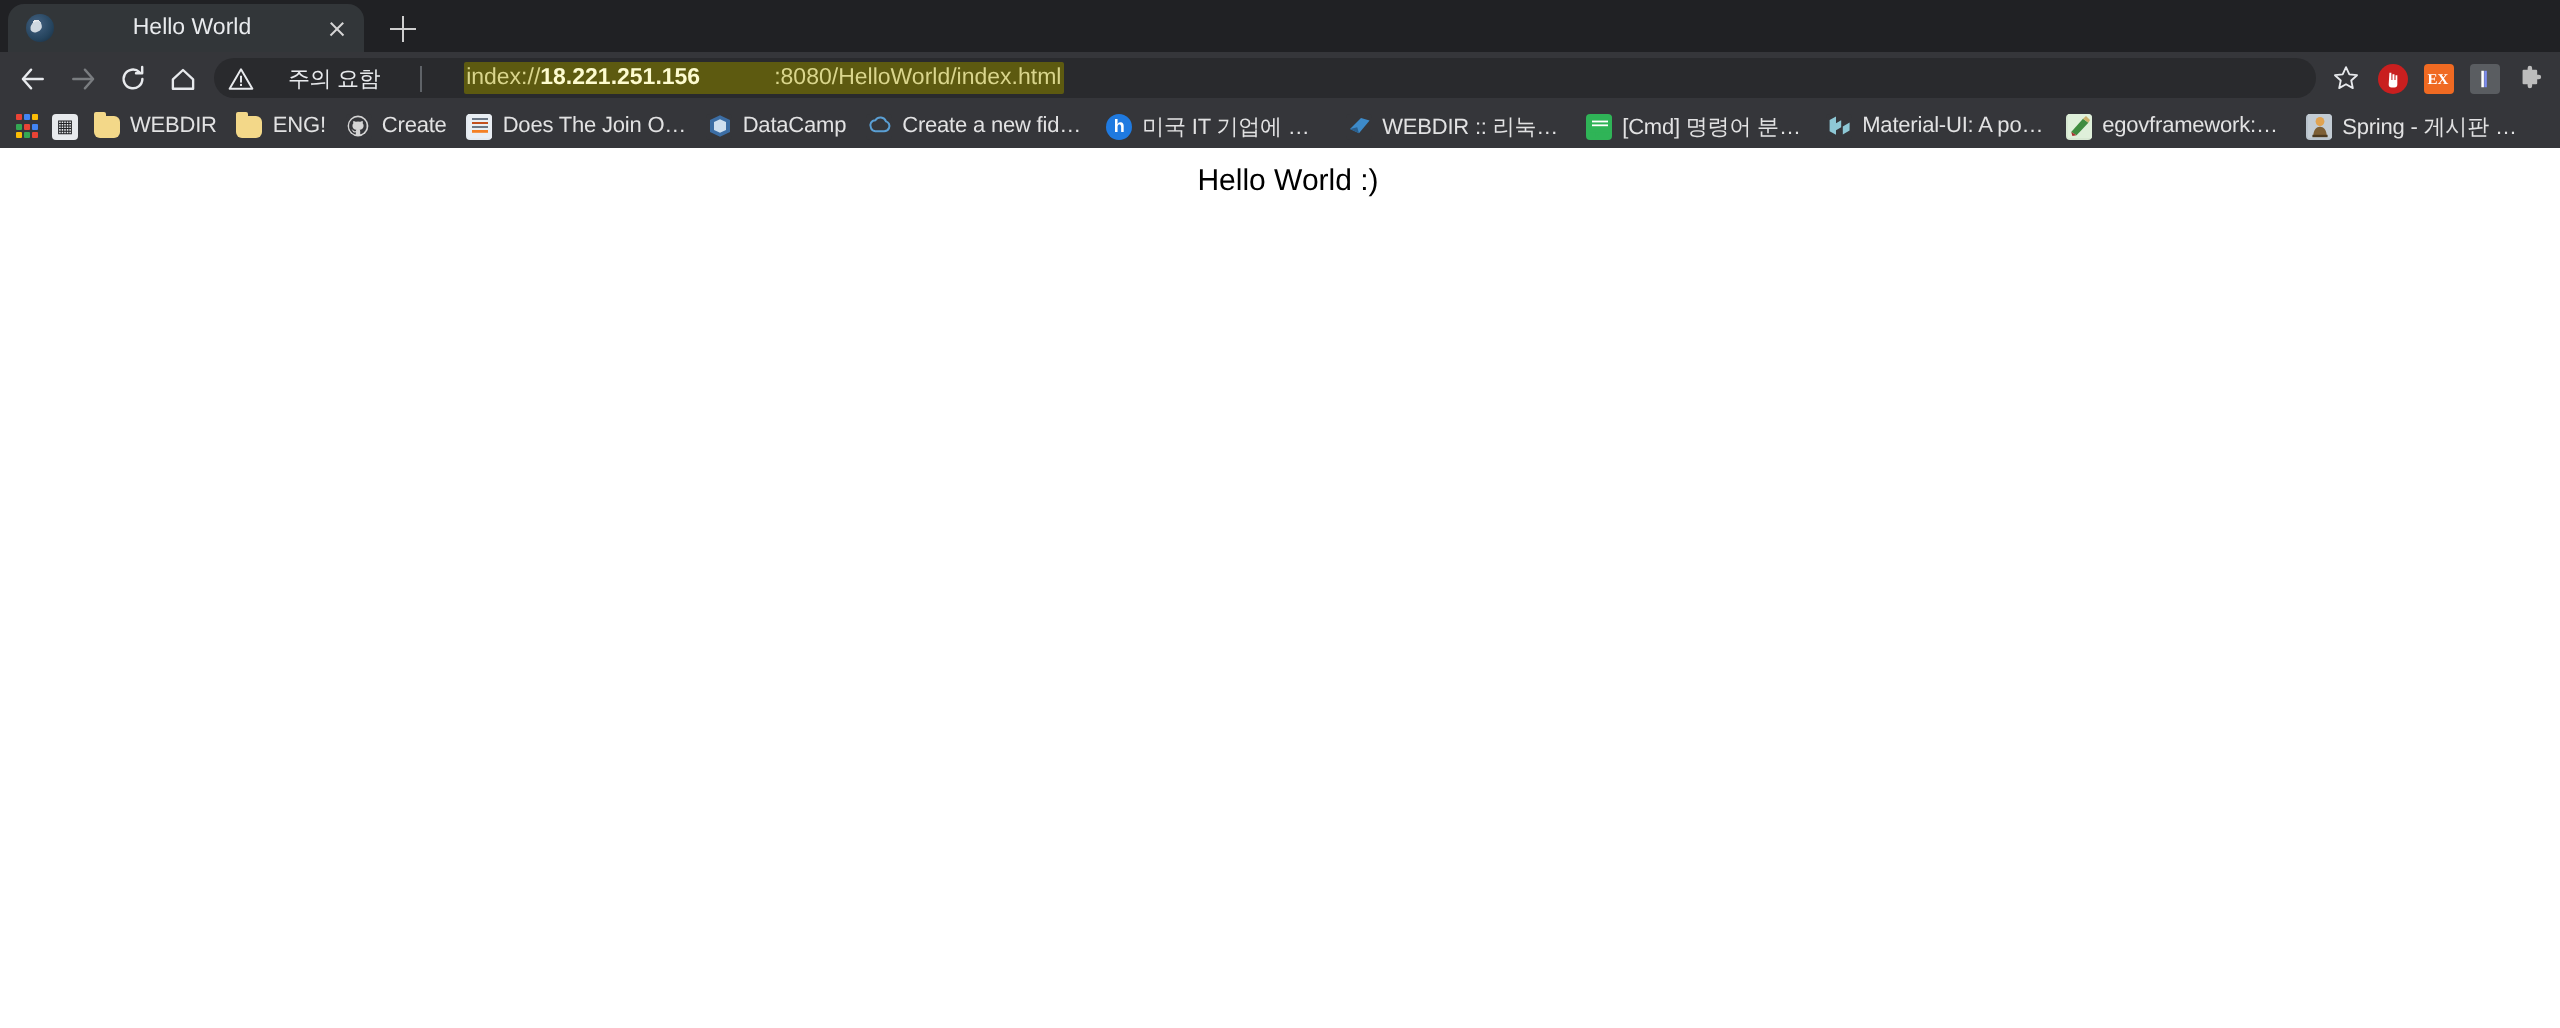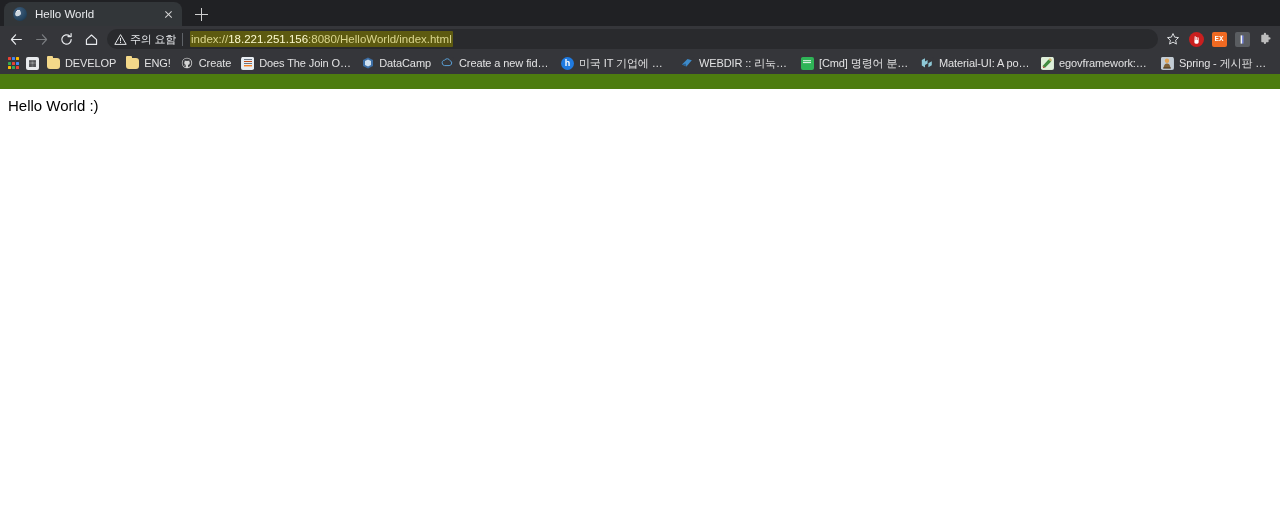--- a/index.html
+++ b/index.html
@@ -10,21 +10,22 @@
     background: #ffffff;
     font-family: "Liberation Sans", sans-serif;
   }
 
   
   .browser {
     width: 1280px;
     height: 514px;
     display: flex;
     flex-direction: column;
-    background: #4d7c0f;
+    background: #1d4ed8;
+    text-align: center;
   }
 
   
   .tabstrip {
     height: 26px;
     background: #202124;
     display: flex;
     align-items: flex-end;
     padding-left: 4px;
     position: relative;
@@ -121,20 +122,21 @@
     flex: 1 1 auto;
     height: 20px;
     background: #292a2d;
     border-radius: 10px;
     margin: 0 4px 0 3px;
     display: flex;
     align-items: center;
     padding: 0 8px 0 7px;
     overflow: hidden;
     min-width: 0;
+    gap: 14px;
   }
   .warn-icon {
     width: 13px; height: 13px;
     flex: 0 0 13px;
     display: flex; align-items: center; justify-content: center;
     margin-right: 3px;
   }
   .security-text {
     font-size: 11px;
     color: #e8eaed;
@@ -153,40 +155,40 @@
     white-space: nowrap;
     overflow: hidden;
     min-width: 0;
     flex: 0 1 auto;
     background: #5d5a10;
     padding: 1px 1px;
     border-radius: 1px;
     line-height: 14px;
   }
   .url-scheme { color: #d9d58c; }
-  .url-host   { color: #fdfbcf; font-weight: normal; }
-  .url-rest   { color: #d9d58c; }
+  .url-host   { color: #fdfbcf; font-weight: bold; }
+  .url-rest   { color: #d9d58c; padding-left: 37px; }
 
   .star {
     width: 22px; height: 22px;
     flex: 0 0 22px;
     display: flex; align-items: center; justify-content: center;
   }
   .ext-icon {
     width: 22px; height: 22px;
     flex: 0 0 22px;
     display: flex; align-items: center; justify-content: center;
     margin-left: 1px;
   }
   .ext-sq {
     width: 15px; height: 15px;
     border-radius: 2px;
     display: flex; align-items: center; justify-content: center;
     font-size: 8px;
-    font-family: Liberation Mono, monospace;
+    font-family: Liberation Serif, serif;
     font-weight: bold;
     color: #fff;
     overflow: hidden;
   }
 
   
   .bookmarks {
     height: 22px;
     background: #35363a;
     display: flex;
@@ -248,21 +250,20 @@
     align-content: center;
     justify-content: center;
   }
   .gapps i { display: block; border-radius: 0.5px; }
 
   
   .viewport {
     flex: 1 1 auto;
     background: #ffffff;
     padding: 8px 0 14px 8px;
-    margin-top: 15px;
   }
   .page-text {
     font-size: 15px;
     color: #000000;
     font-family: "Liberation Sans", sans-serif;
     line-height: 18px;
   }
 </style>
 </head>
 <body>
@@ -369,21 +370,21 @@
           <i style="background:#ea4335"></i>
       </span>
     </div>
 
     <div class="bm" style="padding:0 3px;">
       <span class="bm-ico" style="background:#e8eaed;color:#202124;font-size:9px;">▦</span>
     </div>
 
     <div class="bm">
       <span class="folder-ico"></span>
-      <span class="bm-label">DEVELOP</span>
+      <span class="bm-label">WEBDIR</span>
     </div>
 
     <div class="bm">
       <span class="folder-ico"></span>
       <span class="bm-label">ENG!</span>
     </div>
 
     <div class="bm">
       <span class="bm-ico" style="background:#35363a;">
         <svg width="12" height="12" viewBox="0 0 12 12">

